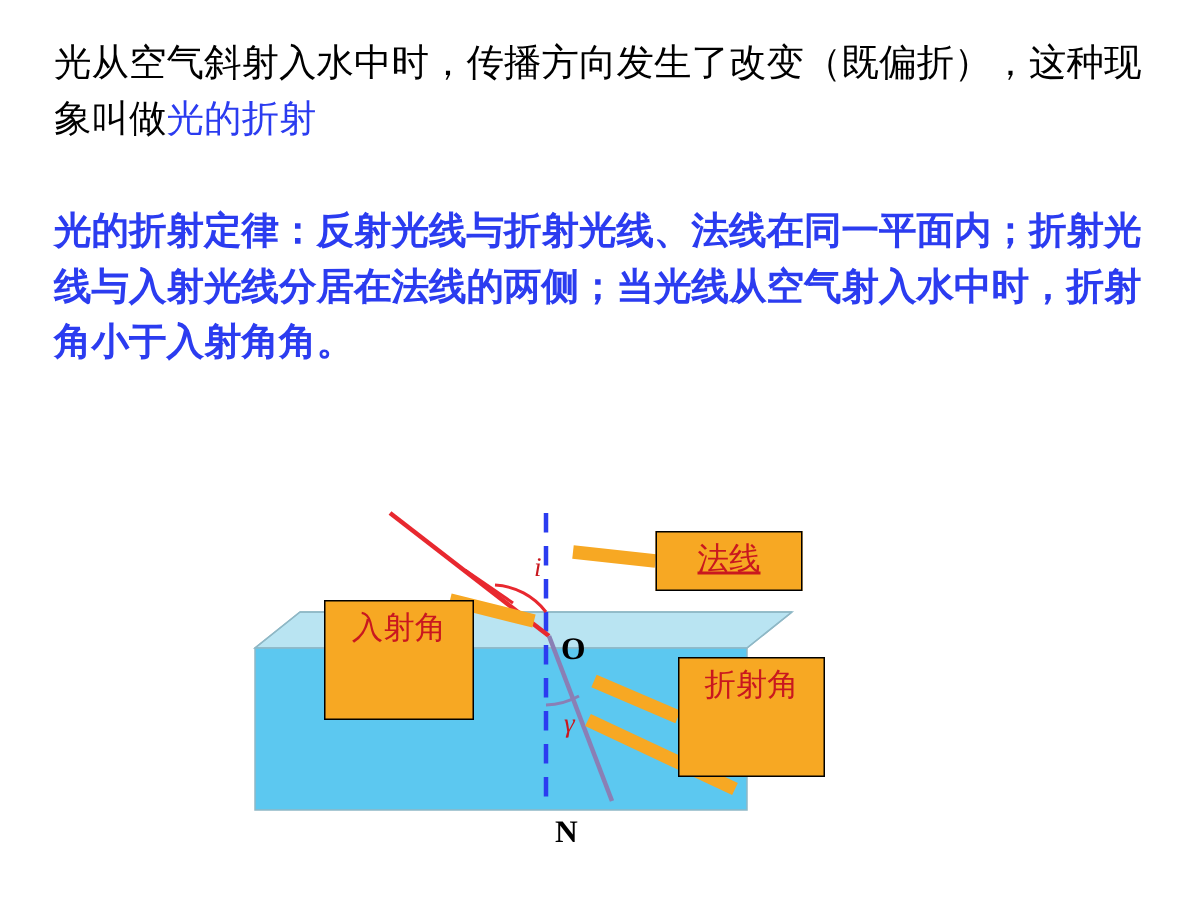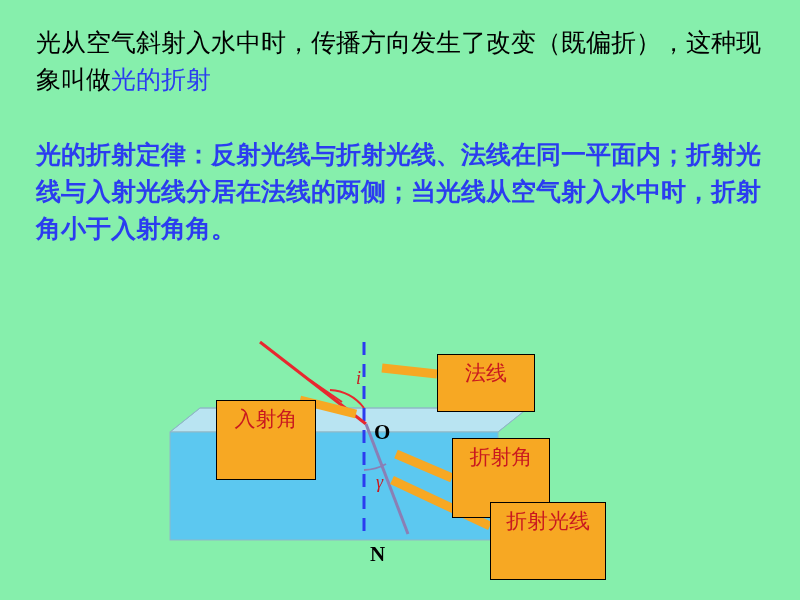--- a/index.html
+++ b/index.html
@@ -10,21 +10,21 @@
     width: 800px;
     height: 600px;
     background: #cfe8ef;
     font-family: "Liberation Sans", sans-serif;
     overflow: hidden;
   }
   .slide {
     position: relative;
     width: 800px;
     height: 600px;
-    background: #86efac;
+    background: #ffffff;
   }
 
   
   .para {
     position: absolute;
     font-size: 25px;
     line-height: 37px;
     letter-spacing: 0px;
   }
   #para1 {
@@ -64,21 +64,21 @@
     background: #f7a823;
     border: 1px solid #000000;
     color: #c9181f;
     font-size: 21px;
     line-height: 26px;
     text-align: center;
     padding: 5px 9px;
     box-sizing: border-box;
     font-family: "Liberation Sans", sans-serif;
   }
-  #callout-faxian { left: 277px; top: 34px; width: 98px; height: 58px; }
+  #callout-faxian { left: 277px; top: 34px; width: 98px; height: 40px; text-decoration: underline; }
   #callout-rushe-guangxian { left: 24px; top: 48px; width: 116px; height: 62px; }
   #callout-rushe-jiao { left: 56px; top: 80px; width: 100px; height: 80px; }
   #callout-zheshe-jiao { left: 292px; top: 118px; width: 98px; height: 80px; }
   #callout-zheshe-guangxian { left: 330px; top: 182px; width: 116px; height: 78px; }
 
   
   .dlabel {
     position: absolute;
     font-size: 19px;
     font-weight: bold;
@@ -127,21 +127,20 @@
 
       <path d="M 277 54 L 222 48" stroke="#f7a823" stroke-width="9" fill="none"></path>
       <path d="M 140 80 L 196 94" stroke="#f7a823" stroke-width="9" fill="none"></path>
       <path d="M 292 158 L 236 134" stroke="#f7a823" stroke-width="9" fill="none"></path>
       <path d="M 330 206 L 232 160" stroke="#f7a823" stroke-width="9" fill="none"></path>
     </svg>
 
     <div class="callout" id="callout-faxian">法线</div>
     <div class="callout" id="callout-rushe-jiao">入射角</div>
     <div class="callout" id="callout-zheshe-jiao">折射角</div>
-    <div class="callout" id="callout-zheshe-guangxian">折射光线</div>
 
     <div class="dlabel" id="lbl-O">O</div>
     <div class="dlabel" id="lbl-N">N</div>
     <div class="dlabel" id="lbl-i">i</div>
     <div class="dlabel" id="lbl-gamma">γ</div>
 
   </div>
 </div>
 
 </body></html>

